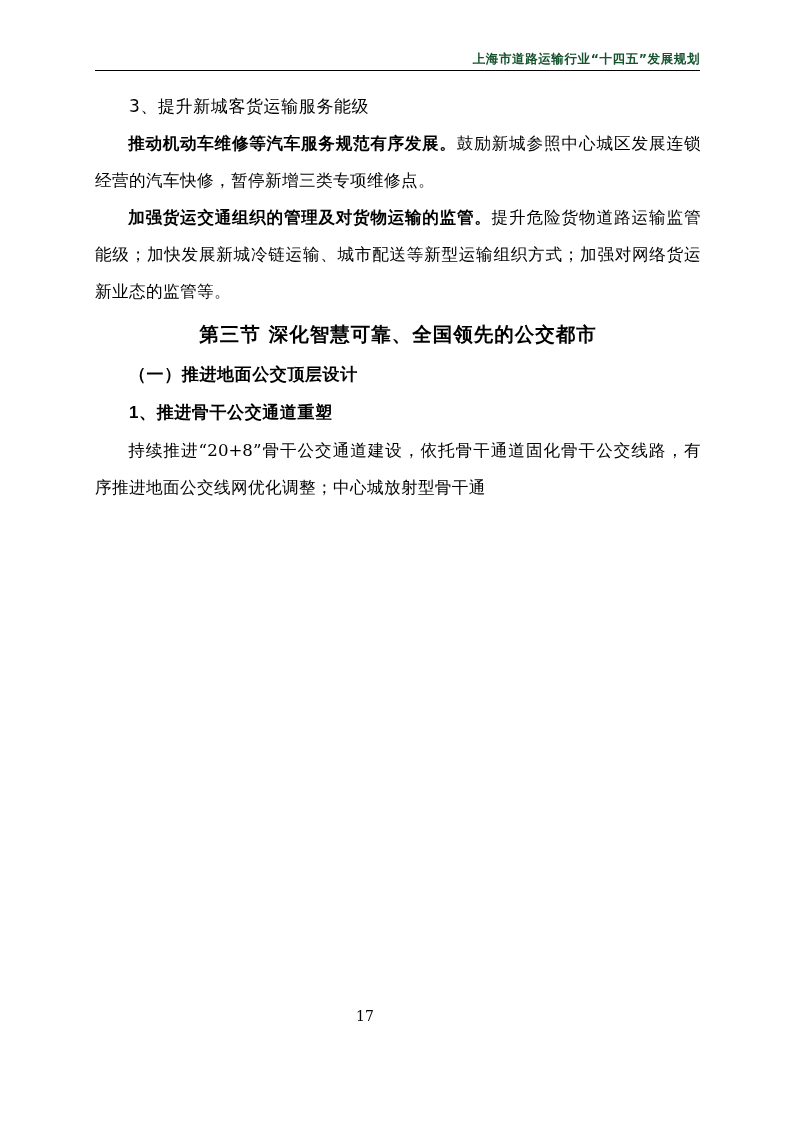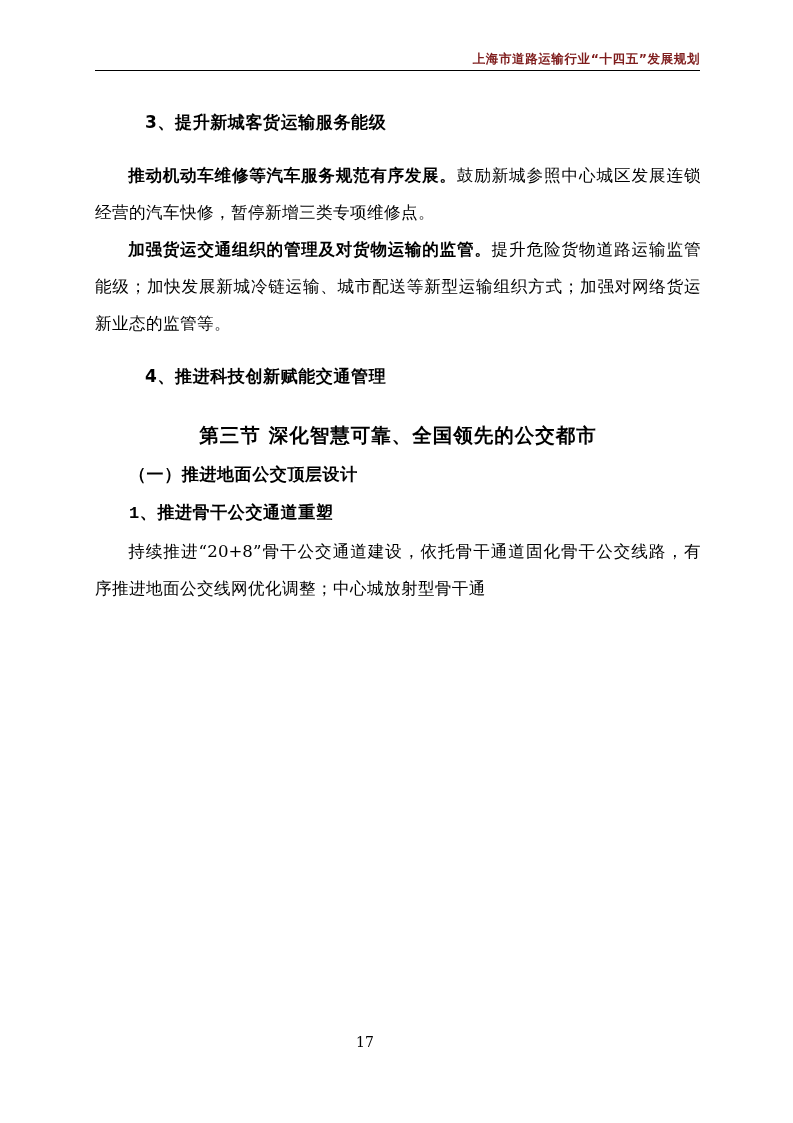--- a/index.html
+++ b/index.html
@@ -25,21 +25,21 @@
     top: 50px;
     width: 605px;
   }
   .header-title {
     text-align: right;
     font-family: "DejaVu Sans", "Liberation Sans", sans-serif;
     font-size: 12.5px;
     font-weight: bold;
     letter-spacing: 0.6px;
     line-height: 18px;
-    color: #7f1d1d;
+    color: #14532d;
     white-space: nowrap;
   }
   .header-rule {
     margin-top: 2px;
     border-top: 1.6px solid #000;
     width: 100%;
   }
 
   
   .content {
@@ -69,52 +69,52 @@
 
   .latin {
     font-family: "DejaVu Serif", "Liberation Serif", serif;
     letter-spacing: 0;
   }
 
   
   .h-num {
     font-size: 17px;
     line-height: 37px;
-    font-weight: bold;
-    margin: 16px;
+    font-weight: normal;
+    margin: 0;
     text-indent: 2em;
     letter-spacing: 0.6px;
     font-family: "DejaVu Sans", "Liberation Sans", sans-serif;
   }
   .h-section {
     font-size: 19.5px;
     line-height: 43px;
     font-weight: bold;
     margin: 0;
     text-align: center;
     letter-spacing: 1px;
     font-family: "DejaVu Sans", "Liberation Sans", sans-serif;
   }
   .h-sub {
     font-size: 17px;
     line-height: 38px;
     font-weight: bold;
     margin: 0;
     text-indent: 2em;
     letter-spacing: 0.6px;
-    font-family: Liberation Mono, monospace;
+    font-family: Liberation Sans, sans-serif;
   }
 
   .spacer-sm { height: 3px; }
 
   
   .footer {
     position: absolute;
     left: 0;
-    top: 1032px;
+    top: 1006px;
     width: 730px;
     text-align: center;
   }
   .page-number {
     font-size: 14px;
     font-family: "DejaVu Serif", "Liberation Serif", serif;
     color: #000;
   }
 </style>
 </head>
@@ -130,21 +130,20 @@
   <div class="content">
 
 
     <h3 class="h-num">3、提升新城客货运输服务能级</h3>
 
 
     <p class="para"><span class="lead">推动机动车维修等汽车服务规范有序发展。</span><span>鼓励新城参照中心城区发展连锁经营的汽车快修，暂停新增三类专项维修点。</span></p>
 
     <p class="para"><span class="lead">加强货运交通组织的管理及对货物运输的监管。</span><span>提升危险货物道路运输监管能级；加快发展新城冷链运输、城市配送等新型运输组织方式；加强对网络货运新业态的监管等。</span></p>
 
-    <h3 class="h-num">4、推进科技创新赋能交通管理</h3>
 
 
     <div class="spacer-sm"></div>
 
     <h2 class="h-section">第三节 深化智慧可靠、全国领先的公交都市</h2>
 
     <h3 class="h-sub">（一）推进地面公交顶层设计</h3>
 
     <h3 class="h-sub">1、推进骨干公交通道重塑</h3>
 

